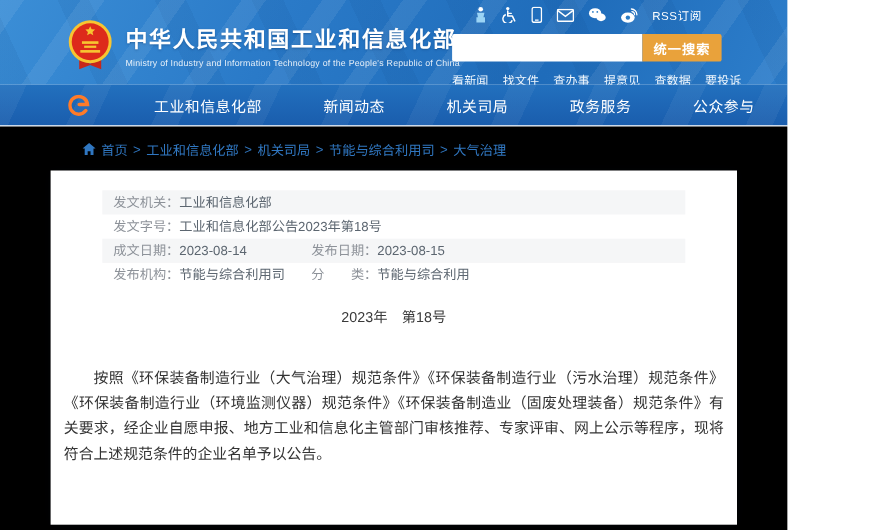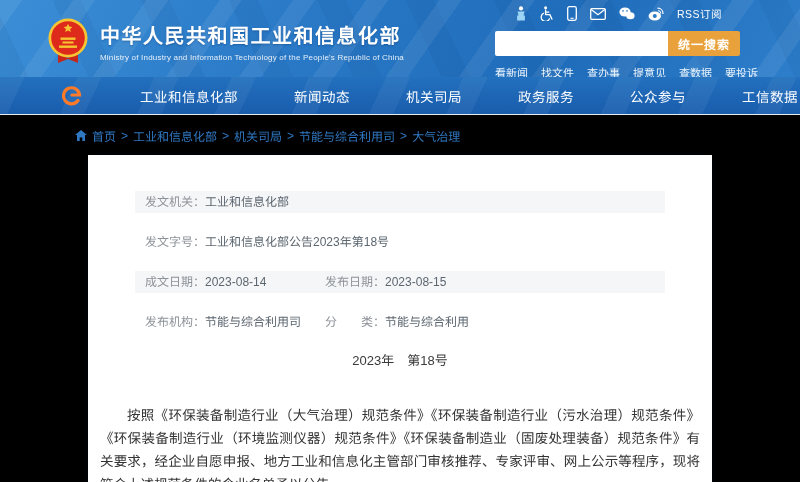--- a/index.html
+++ b/index.html
@@ -1,41 +1,41 @@
 <!DOCTYPE html>
 <html lang="zh-CN"><head>
 <meta charset="utf-8">
 <style>
   * { margin:0; padding:0; box-sizing:border-box; }
   html,body { width:800px; height:482px; }
   body {
     font-family:"Liberation Sans","DejaVu Sans",sans-serif;
     background:#fff; overflow:hidden;
   }
-  .page { position:relative; width:800px; height:482px; overflow:hidden; }
+  .page { position:relative; width:716px; height:482px; overflow:hidden; }
 
   
   .masthead {
     position:relative; height:77px;
     background:linear-gradient(115deg,#3b8ed6 0%,#2a7ac8 35%,#1f6cba 70%,#2d7ecb 100%);
     overflow:hidden;
   }
   .masthead::before {
     content:""; position:absolute; inset:0;
     background:
       repeating-linear-gradient(125deg, rgba(255,255,255,.07) 0 18px, rgba(255,255,255,0) 18px 60px),
       repeating-linear-gradient(65deg, rgba(10,60,120,.08) 0 26px, rgba(10,60,120,0) 26px 80px);
   }
   .util {
     position:absolute; top:6px; right:78px; display:flex; align-items:center; gap:13px; z-index:2;
   }
   .uicon { display:inline-flex; align-items:center; cursor:pointer; line-height:0; }
   .rss-link { color:#fff; font-size:10.5px; text-decoration:none; cursor:pointer; letter-spacing:.5px; }
 
-  .brand { position:absolute; left:46px; top:17px; display:flex; align-items:center; z-index:2; }
+  .brand { position:absolute; left:60px; top:17px; display:flex; align-items:center; z-index:2; }
   .emblem { width:44px; height:48px; display:inline-block; line-height:0; }
   .brand-text { margin-left:10px; }
   .brand-cn {
     color:#fff; font-size:20px; font-weight:bold; letter-spacing:1.5px;
     text-shadow:0 1px 2px rgba(0,40,90,.35); white-space:nowrap;
   }
   .brand-en {
     color:rgba(255,255,255,.88); font-size:8px; margin-top:4px; letter-spacing:.2px; white-space:nowrap;
   }
 
@@ -78,21 +78,21 @@
   .breadcrumb .bc-home-icon { margin-right:5px; line-height:0; cursor:pointer; }
   .breadcrumb a { color:#3077c1; text-decoration:none; cursor:pointer; }
   .breadcrumb .sep { margin:0 5px; color:#3077c1; }
 
   .card {
     position:relative; width:624px; margin:11px auto 0; background:#fff;
     box-shadow:0 0 10px rgba(30,60,100,.07);
     padding:18px 12px 20px; min-height:322px;
   }
   .meta-table { margin:0 35px; font-size:12px; }
-  .meta-row { display:flex; min-height:22px; line-height:22px; padding-left:10px;margin-top:18px; }
+  .meta-row { display:flex; min-height:22px; line-height:22px; padding-left:10px; }
   .meta-row:nth-child(odd) { background:#f5f6f7; }
   .meta-cell { display:flex; }
   .meta-cell.first { width:180px; flex:none;align-items:center; }
   .meta-cell.wide { flex:1; }
   .meta-label { color:#8d9299; white-space:pre; }
   .meta-value { color:#5c6670; }
 
   .art-title {
     margin-top:26px; text-align:center; font-size:18px; font-weight:bold; color:#333; letter-spacing:1px;
   }

